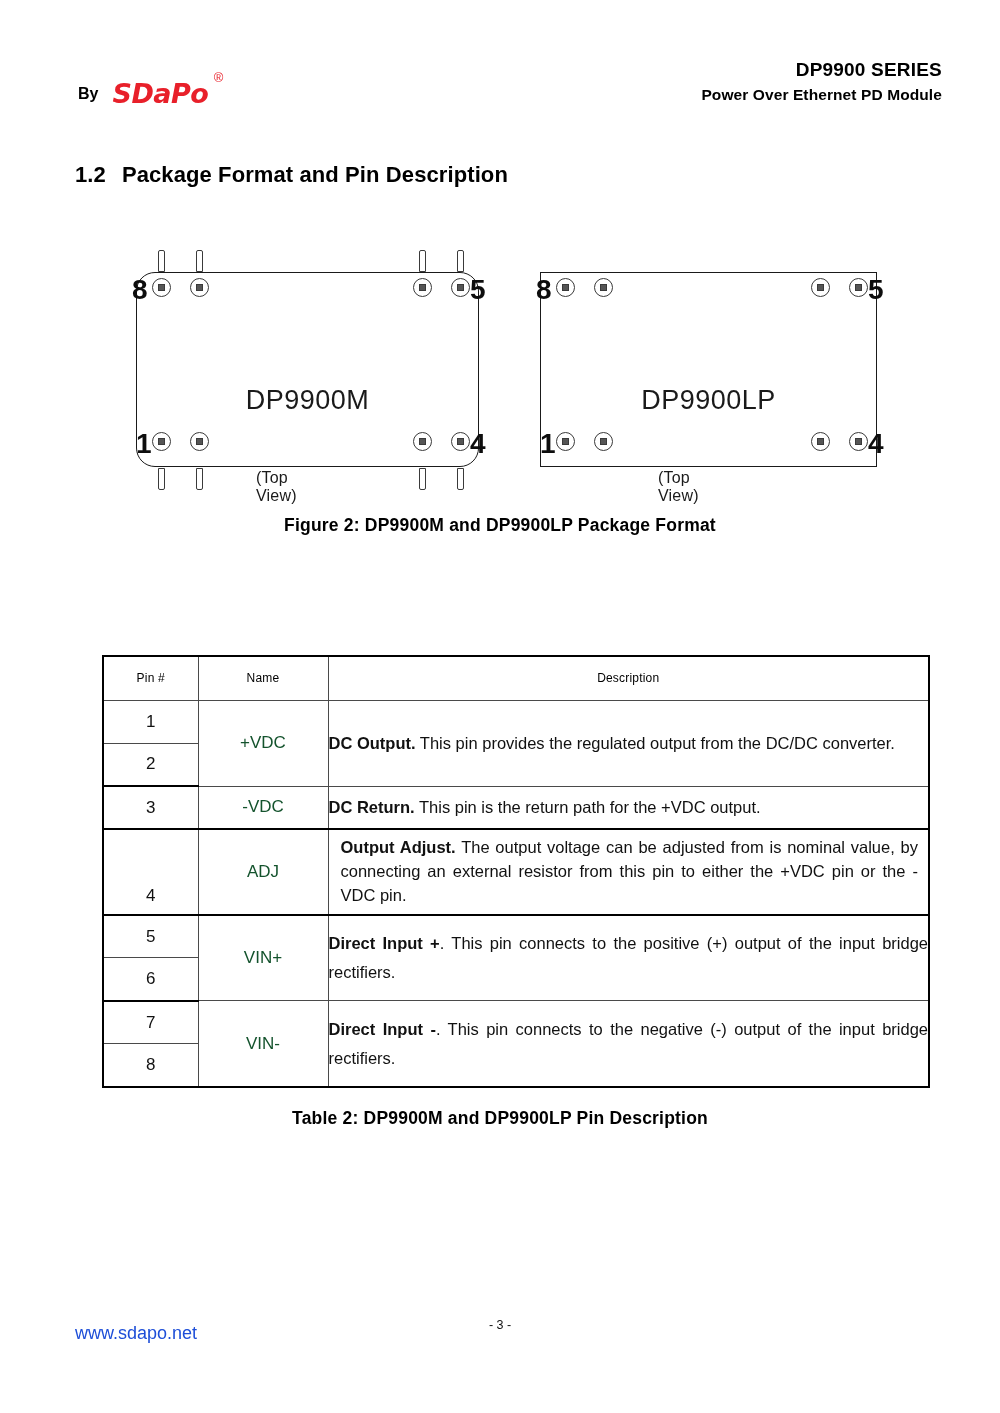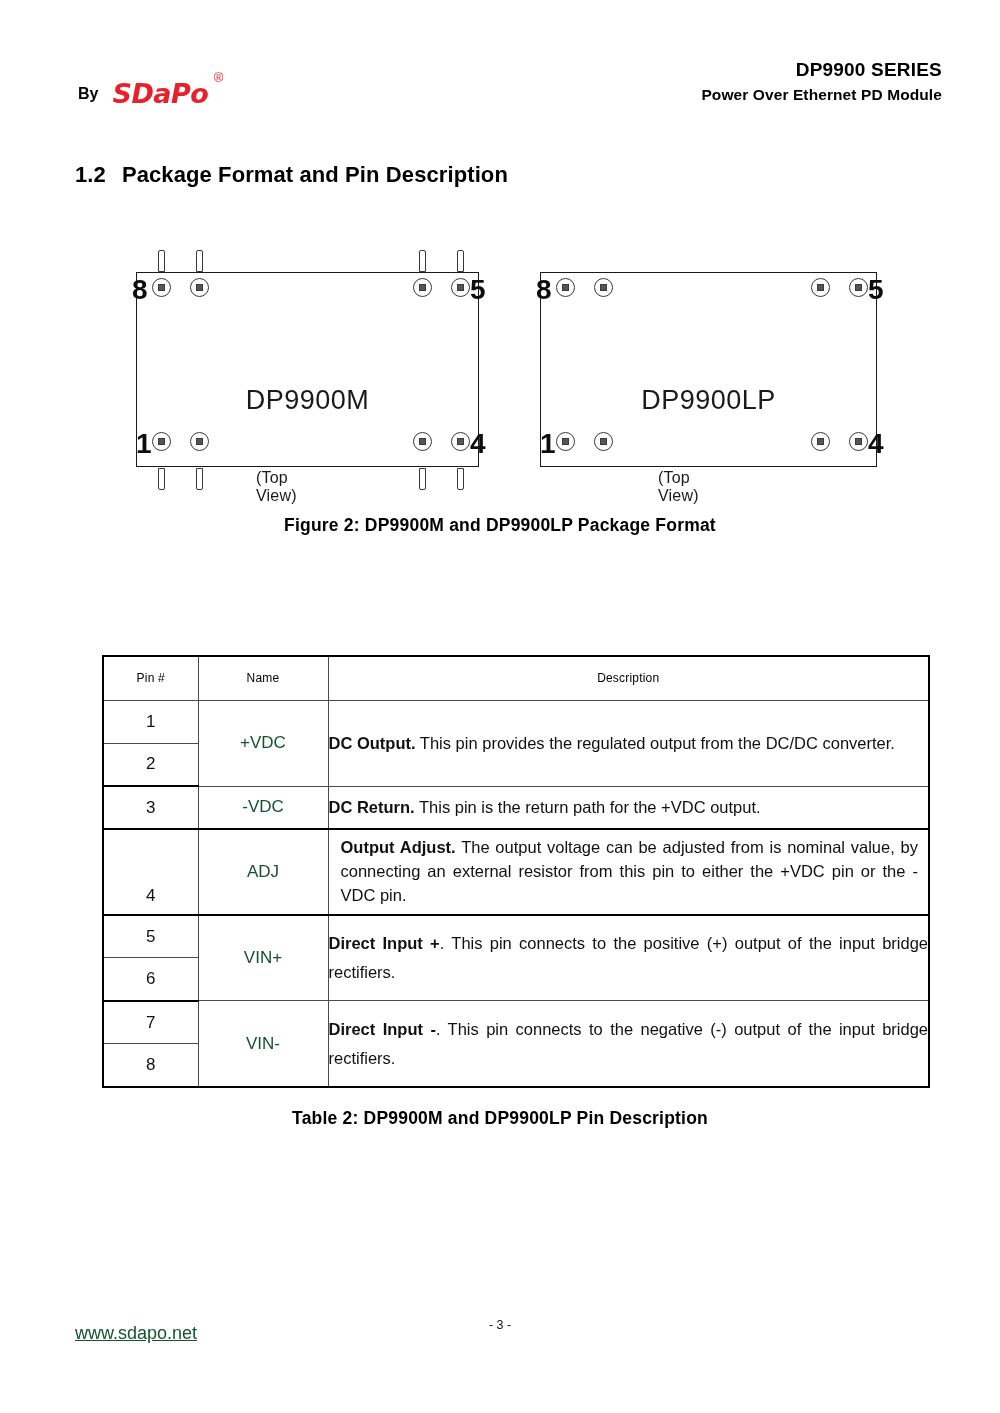--- a/index.html
+++ b/index.html
@@ -110,20 +110,21 @@
     border: 1.6px solid #1a1a1a;
     background: #ffffff;
     box-sizing: border-box;
   }
   
   .pkg-m .pkg-body {
     left: 0px;
     top: 32px;
     width: 343px;
     height: 195px;
+    border-radius: 19px;
   }
   
   .pkg-lp .pkg-body {
     left: 0px;
     top: 32px;
     width: 337px;
     height: 195px;
   }
 
   .pkg-label {
@@ -269,22 +270,21 @@
     font-weight: bold;
     letter-spacing: 0.2px;
   }
 
   
   .footer-url {
     position: absolute;
     left: 75px;
     top: 1323px;
     font-size: 18px;
-    color: #14532d;
-    text-decoration: underline;
+    color: #1d4ed8;
   }
   .footer-page {
     position: absolute;
     left: 0;
     width: 1000px;
     text-align: center;
     top: 1318px;
     font-size: 12.5px;
     color: #111;
   }

